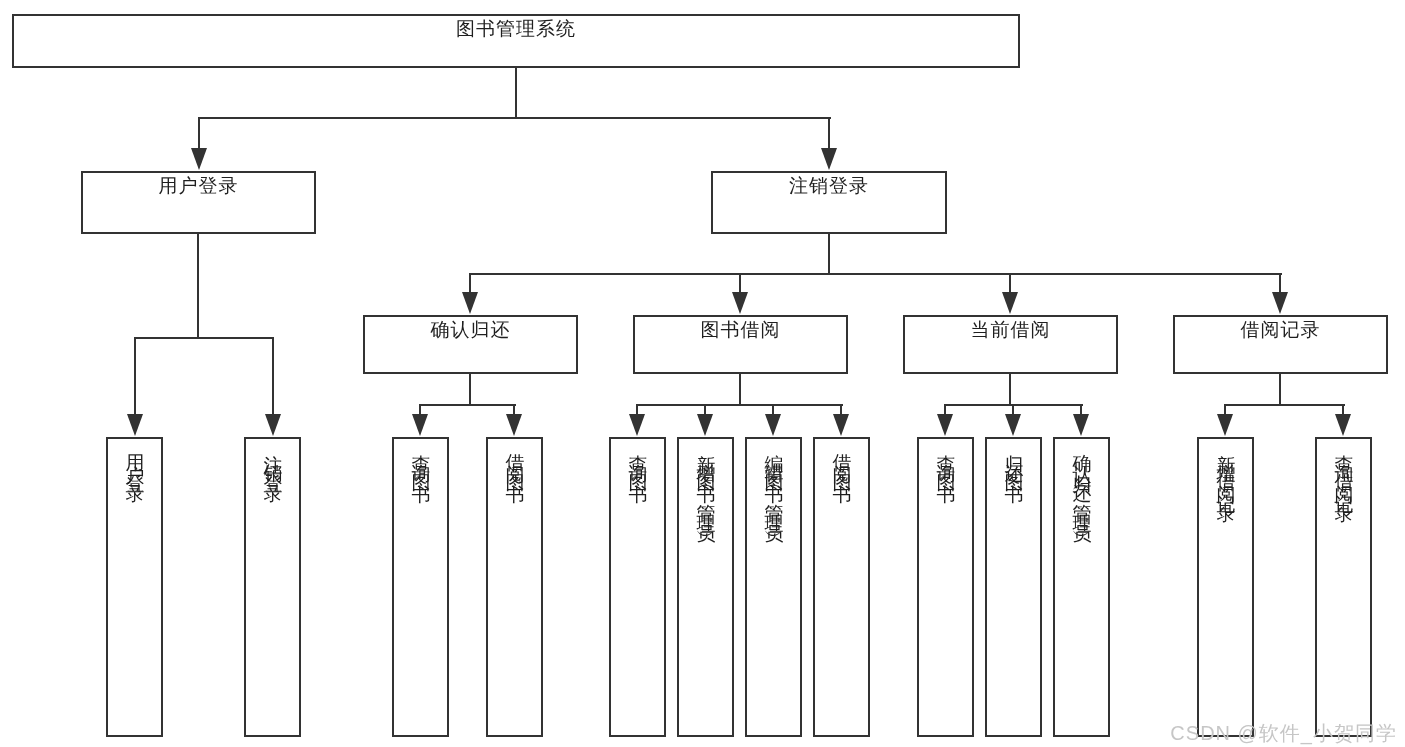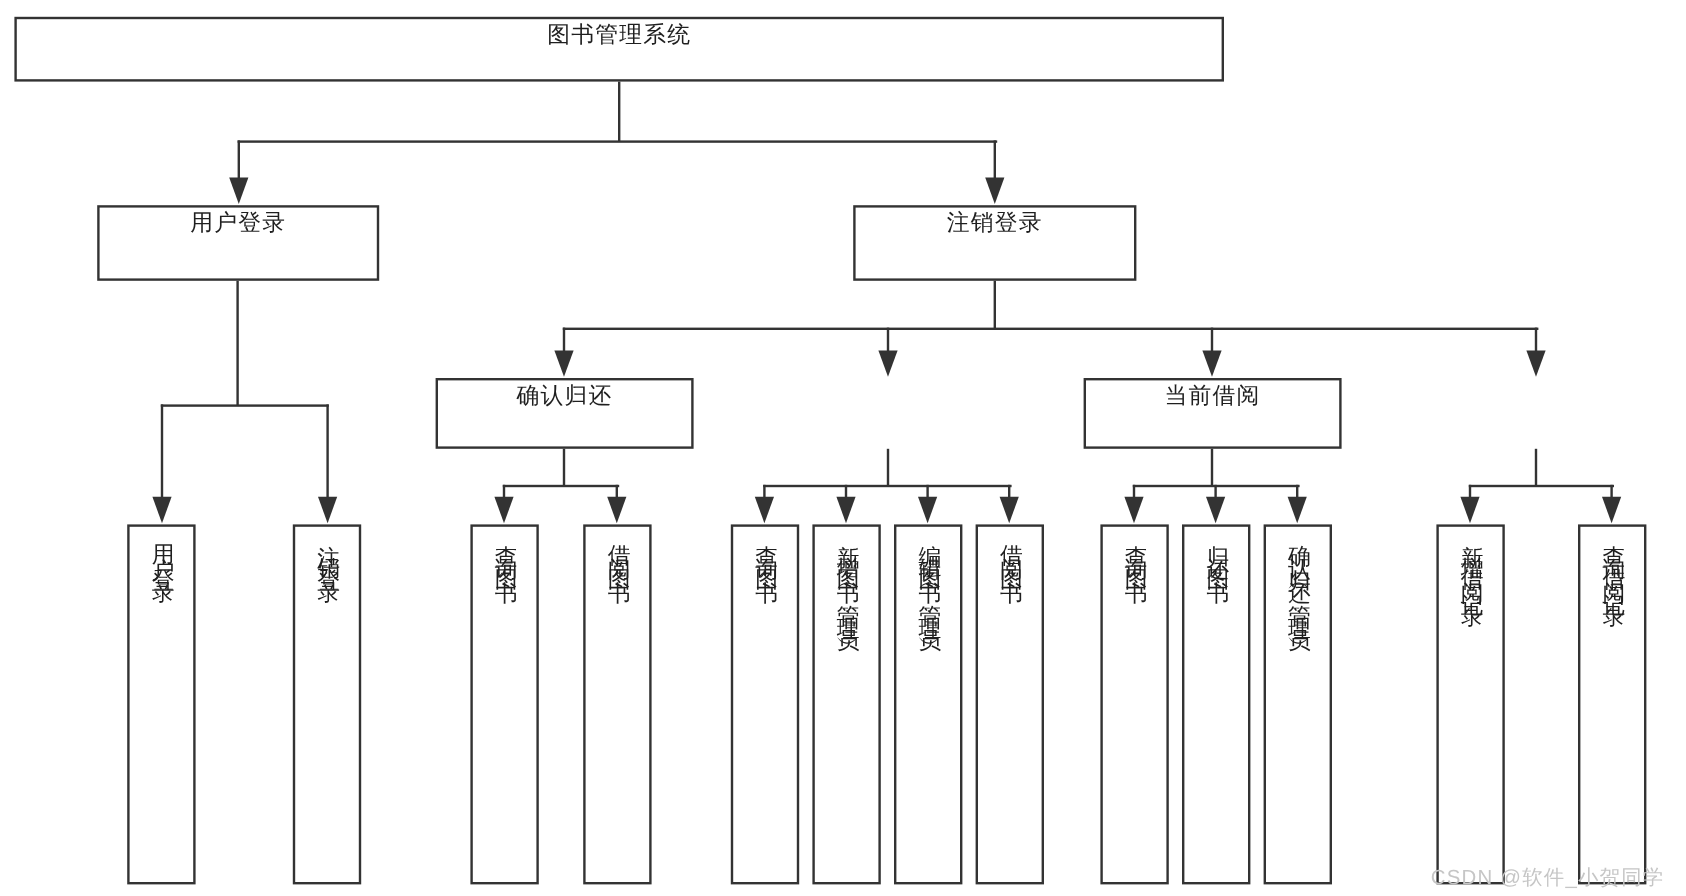--- a/index.html
+++ b/index.html
@@ -48,23 +48,23 @@
   .arrow {
     position: absolute;
     width: 0;
     height: 0;
     border-left: 8px solid transparent;
     border-right: 8px solid transparent;
     border-top: 22px solid #333333;
   }
   .watermark {
     position: absolute;
-    right: 18px;
+    right: 8px;
     top: 720px;
-    font-size: 17px;
+    font-size: 20px;
     letter-spacing: 1px;
     color: #c6c6c6;
     white-space: nowrap;
   }
 </style>
 </head>
 <body>
 
 <div id="canvas">
 
@@ -100,22 +100,28 @@
   <div class="stem" style="left:739px;top:273px;height:21px"></div>
   <div class="arrow" style="left:732px;top:292px"></div>
   <div class="stem" style="left:1009px;top:273px;height:21px"></div>
   <div class="arrow" style="left:1002px;top:292px"></div>
   <div class="stem" style="left:1279px;top:273px;height:21px"></div>
   <div class="arrow" style="left:1272px;top:292px"></div>
 
   <div class="node" style="left:363px;top:315px;width:215px;height:59px">
     <span class="hlabel">确认归还</span>
   </div>
+  <div class="node" style="left:633px;top:315px;width:215px;height:59px">
+    <span class="hlabel">图书借阅</span>
+  </div>
   <div class="node" style="left:903px;top:315px;width:215px;height:59px">
     <span class="hlabel">当前借阅</span>
+  </div>
+  <div class="node" style="left:1173px;top:315px;width:215px;height:59px">
+    <span class="hlabel">借阅记录</span>
   </div>
 
   <div class="vline" style="left:469px;top:374px;height:31px"></div>
   <div class="hline" style="left:419px;top:404px;width:97px"></div>
   <div class="stem" style="left:419px;top:404px;height:12px"></div>
   <div class="arrow" style="left:412px;top:414px"></div>
   <div class="stem" style="left:513px;top:404px;height:12px"></div>
   <div class="arrow" style="left:506px;top:414px"></div>
 
   <div class="vline" style="left:739px;top:374px;height:31px"></div>

